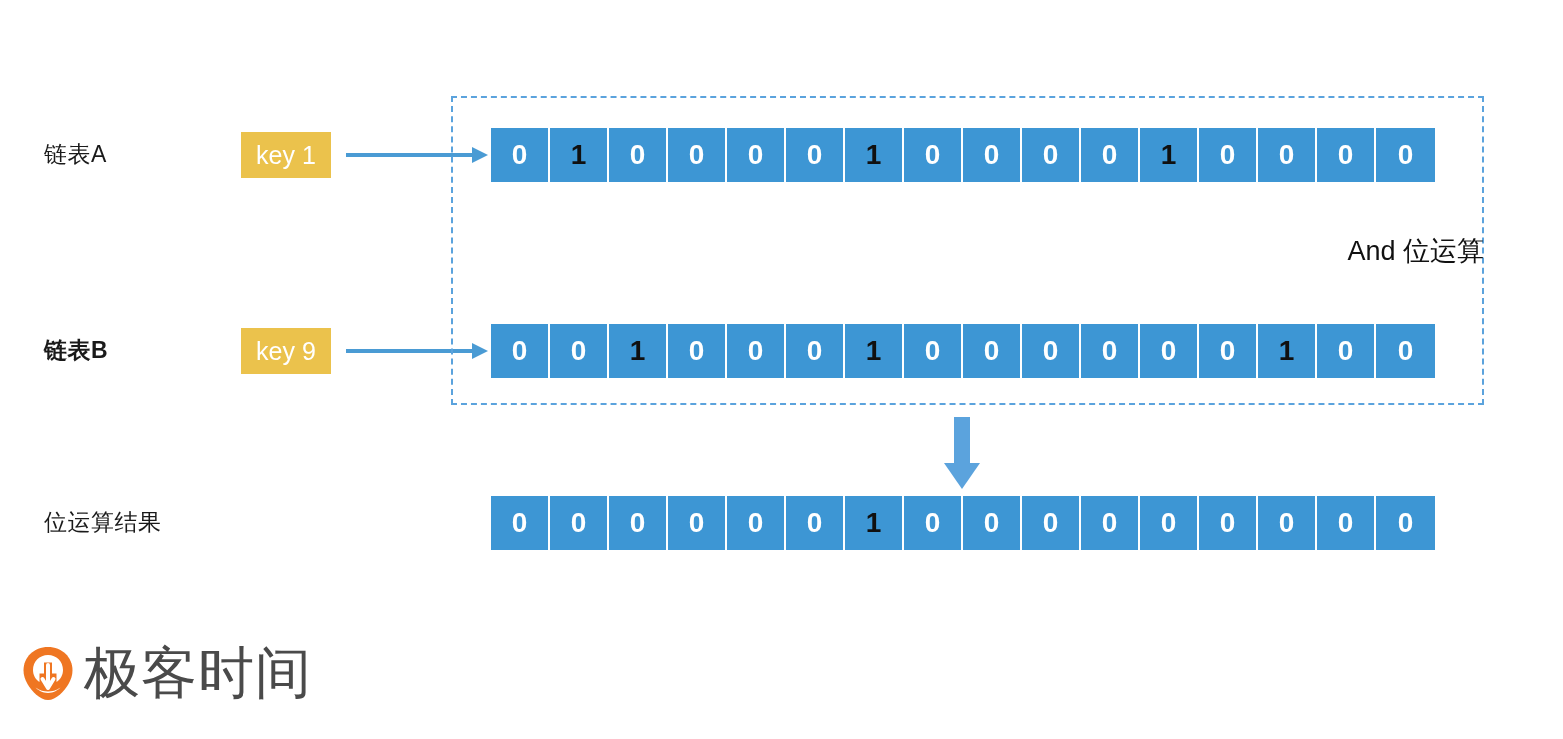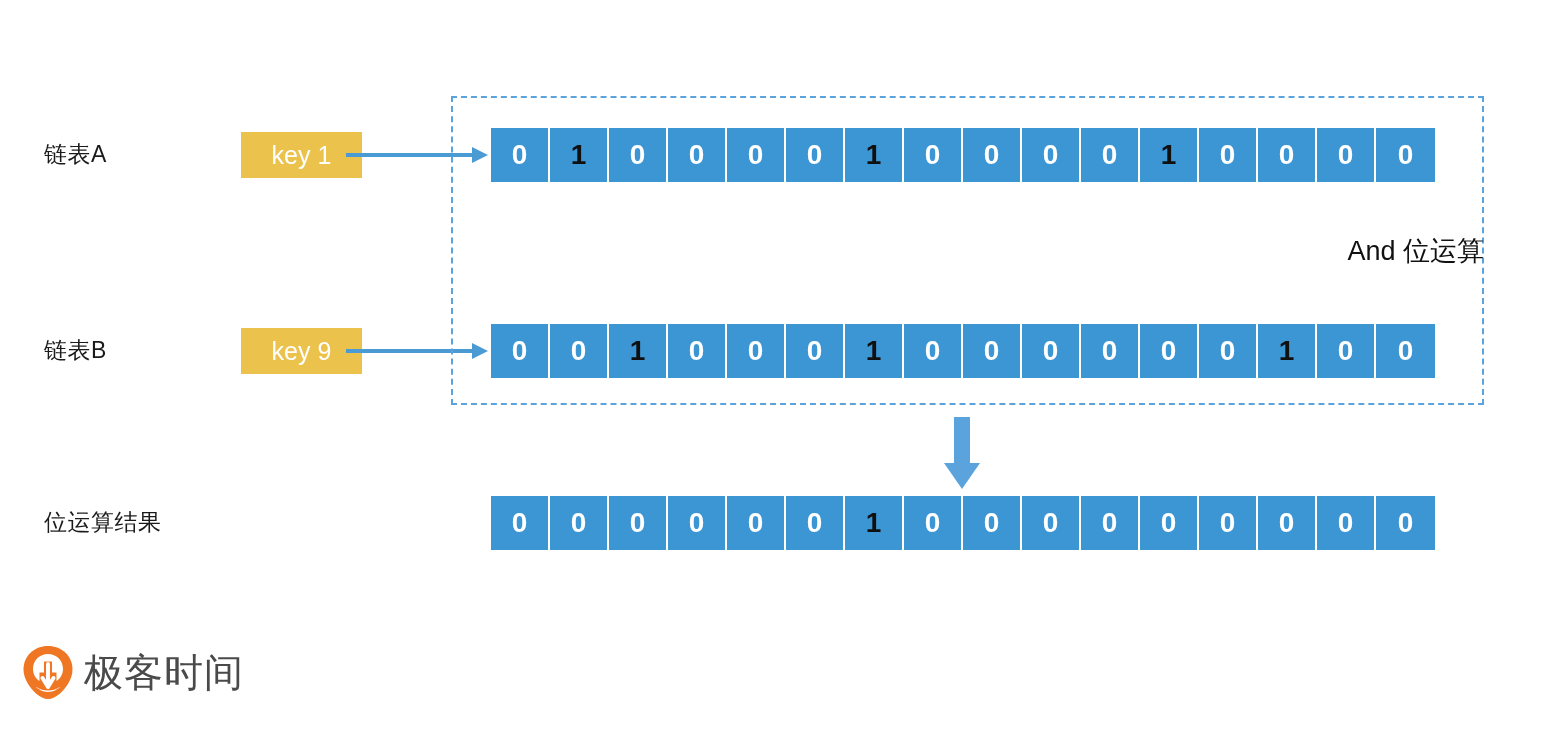--- a/index.html
+++ b/index.html
@@ -19,27 +19,27 @@
   .row-label {
     position: absolute;
     left: 44px;
     font-size: 23px;
     color: #1a1a1a;
     letter-spacing: 0.5px;
     white-space: nowrap;
     line-height: 1;
   }
   #label-a { top: 143px; }
-  #label-b { top: 339px; }
+  #label-b { top: 339px; font-weight: bold; }
   #label-result { top: 511px; }
 
   
   .key-chip {
     position: absolute;
-    width: 121px;
+    width: 90px;
     height: 46px;
     background: #ebc24c;
     color: #ffffff;
     font-size: 25px;
     display: flex;
     align-items: center;
     justify-content: center;
     line-height: 1;
   }
   #key-1 { left: 241px; top: 132px; }
@@ -159,21 +159,21 @@
     display: flex;
     align-items: center;
     gap: 10px;
   }
   #brand-mark {
     width: 52px;
     height: 55px;
     position: relative;
   }
   #brand-text {
-    font-size: 39px;
+    font-size: 56px;
     color: #4a4a4a;
     line-height: 1;
     letter-spacing: 1px;
     white-space: nowrap;
   }
 </style>
 </head>
 <body>
 
 <div class="row-label" id="label-a">链表A</div>

